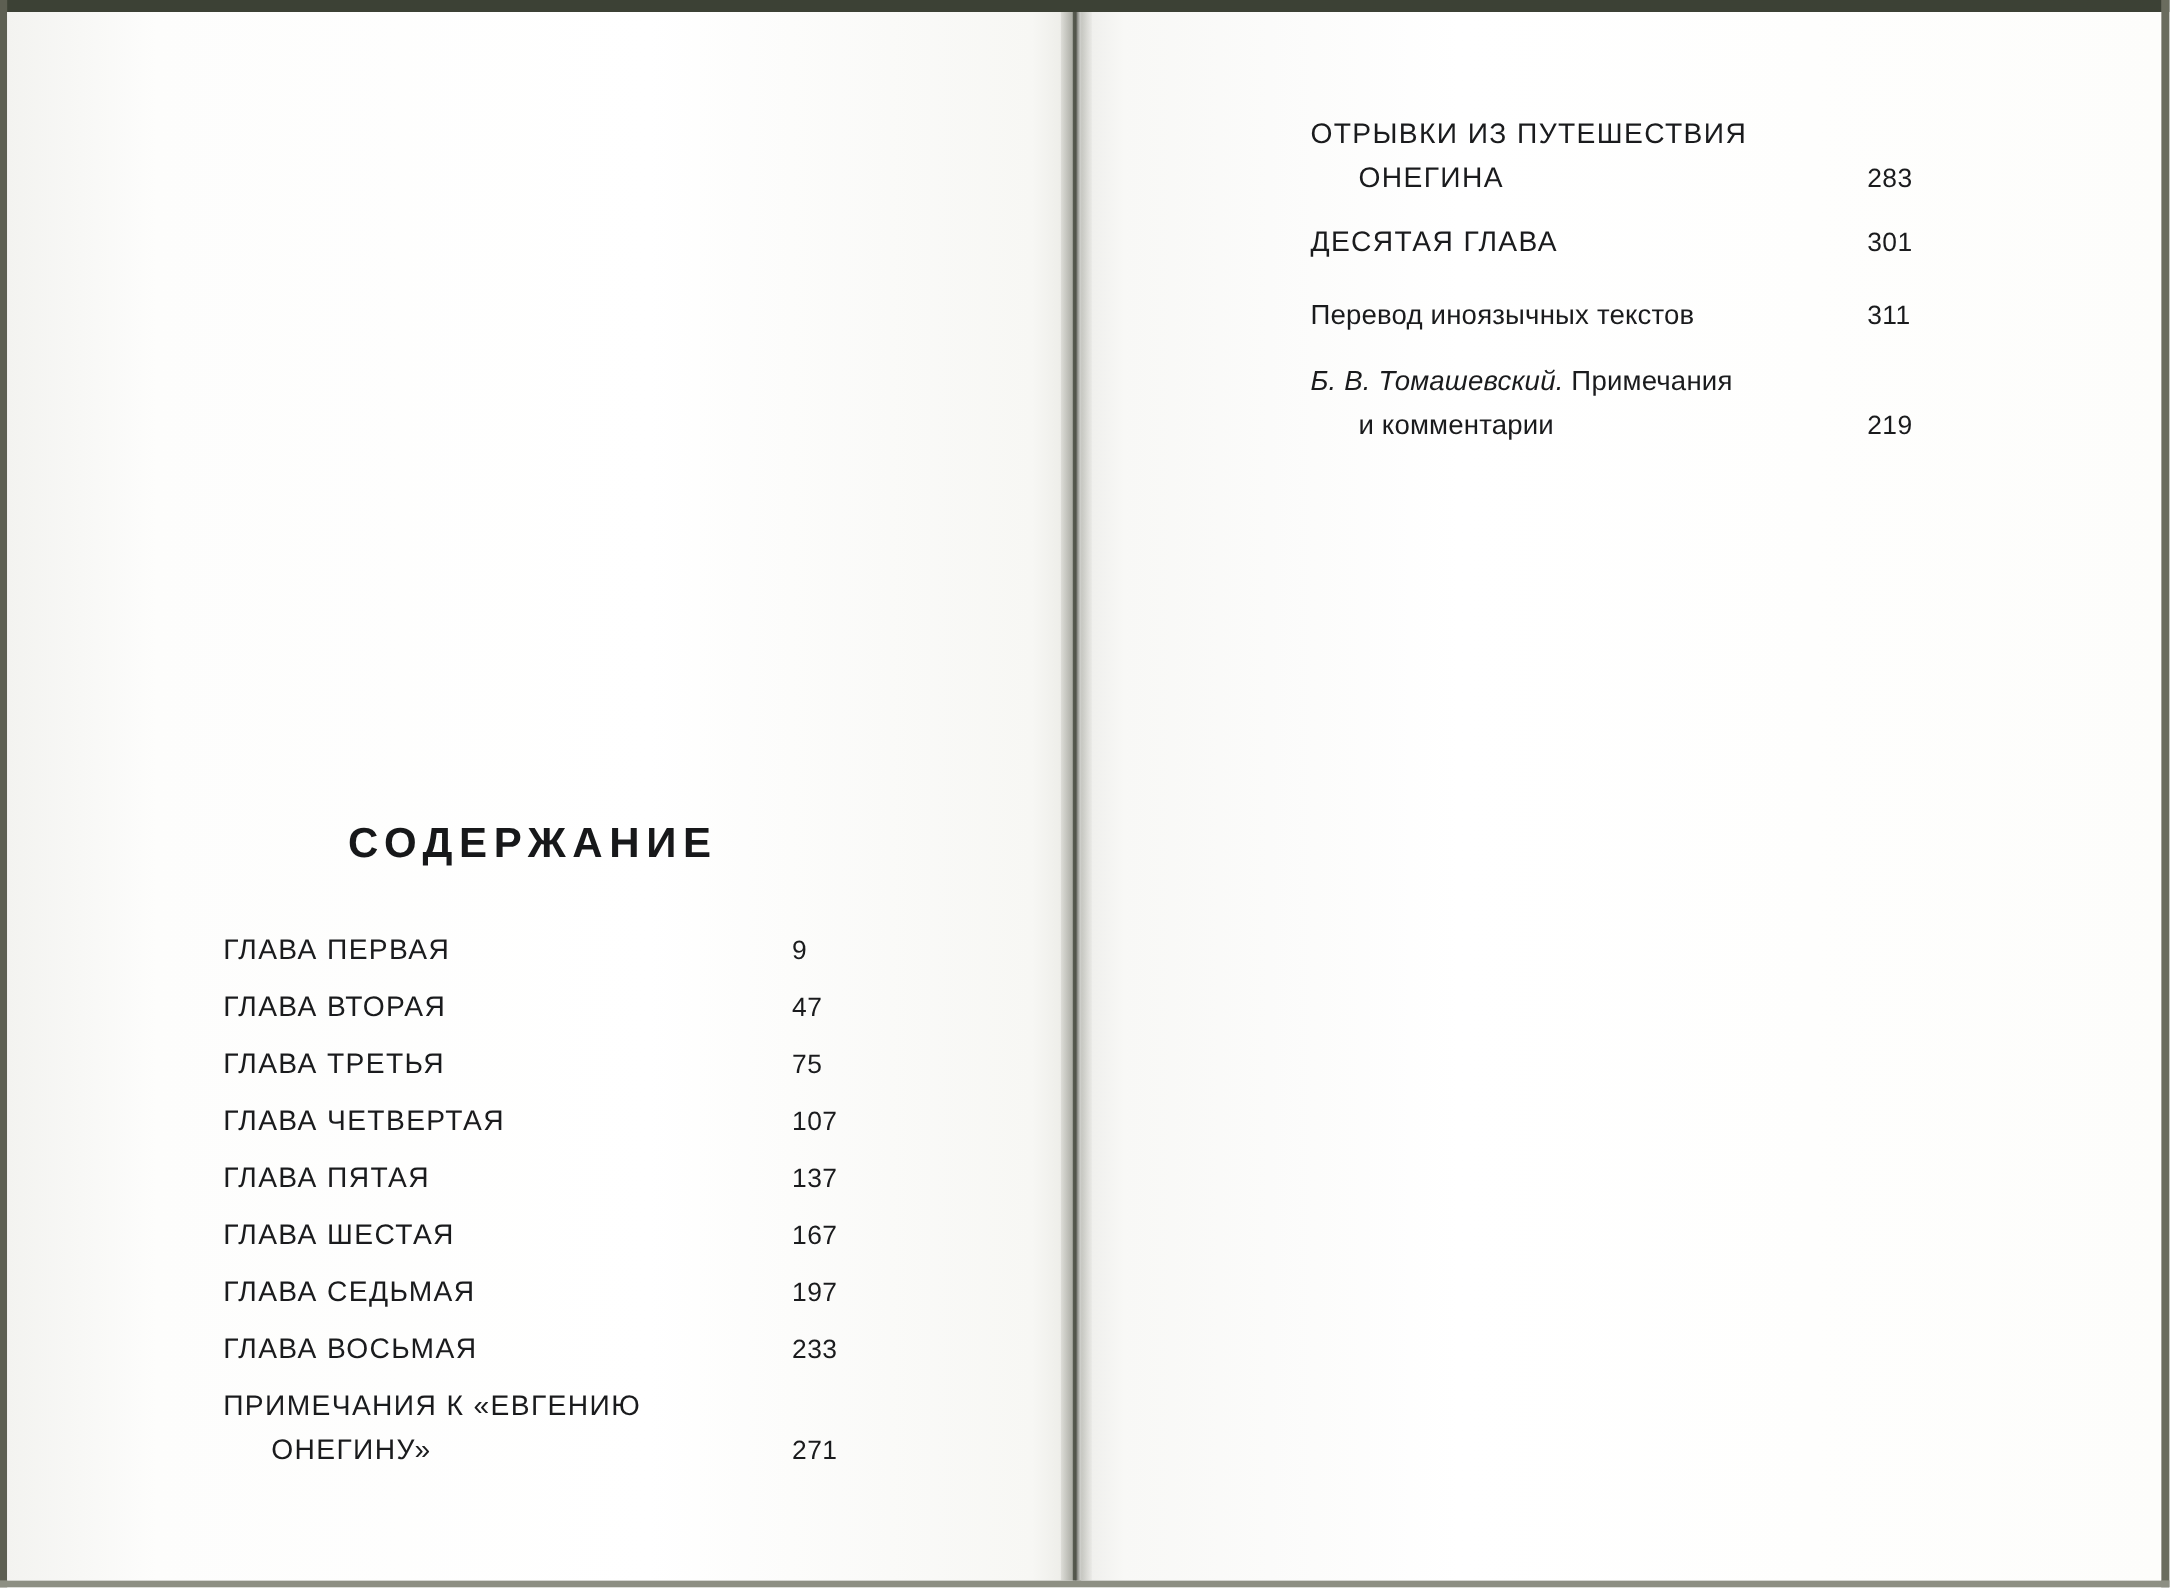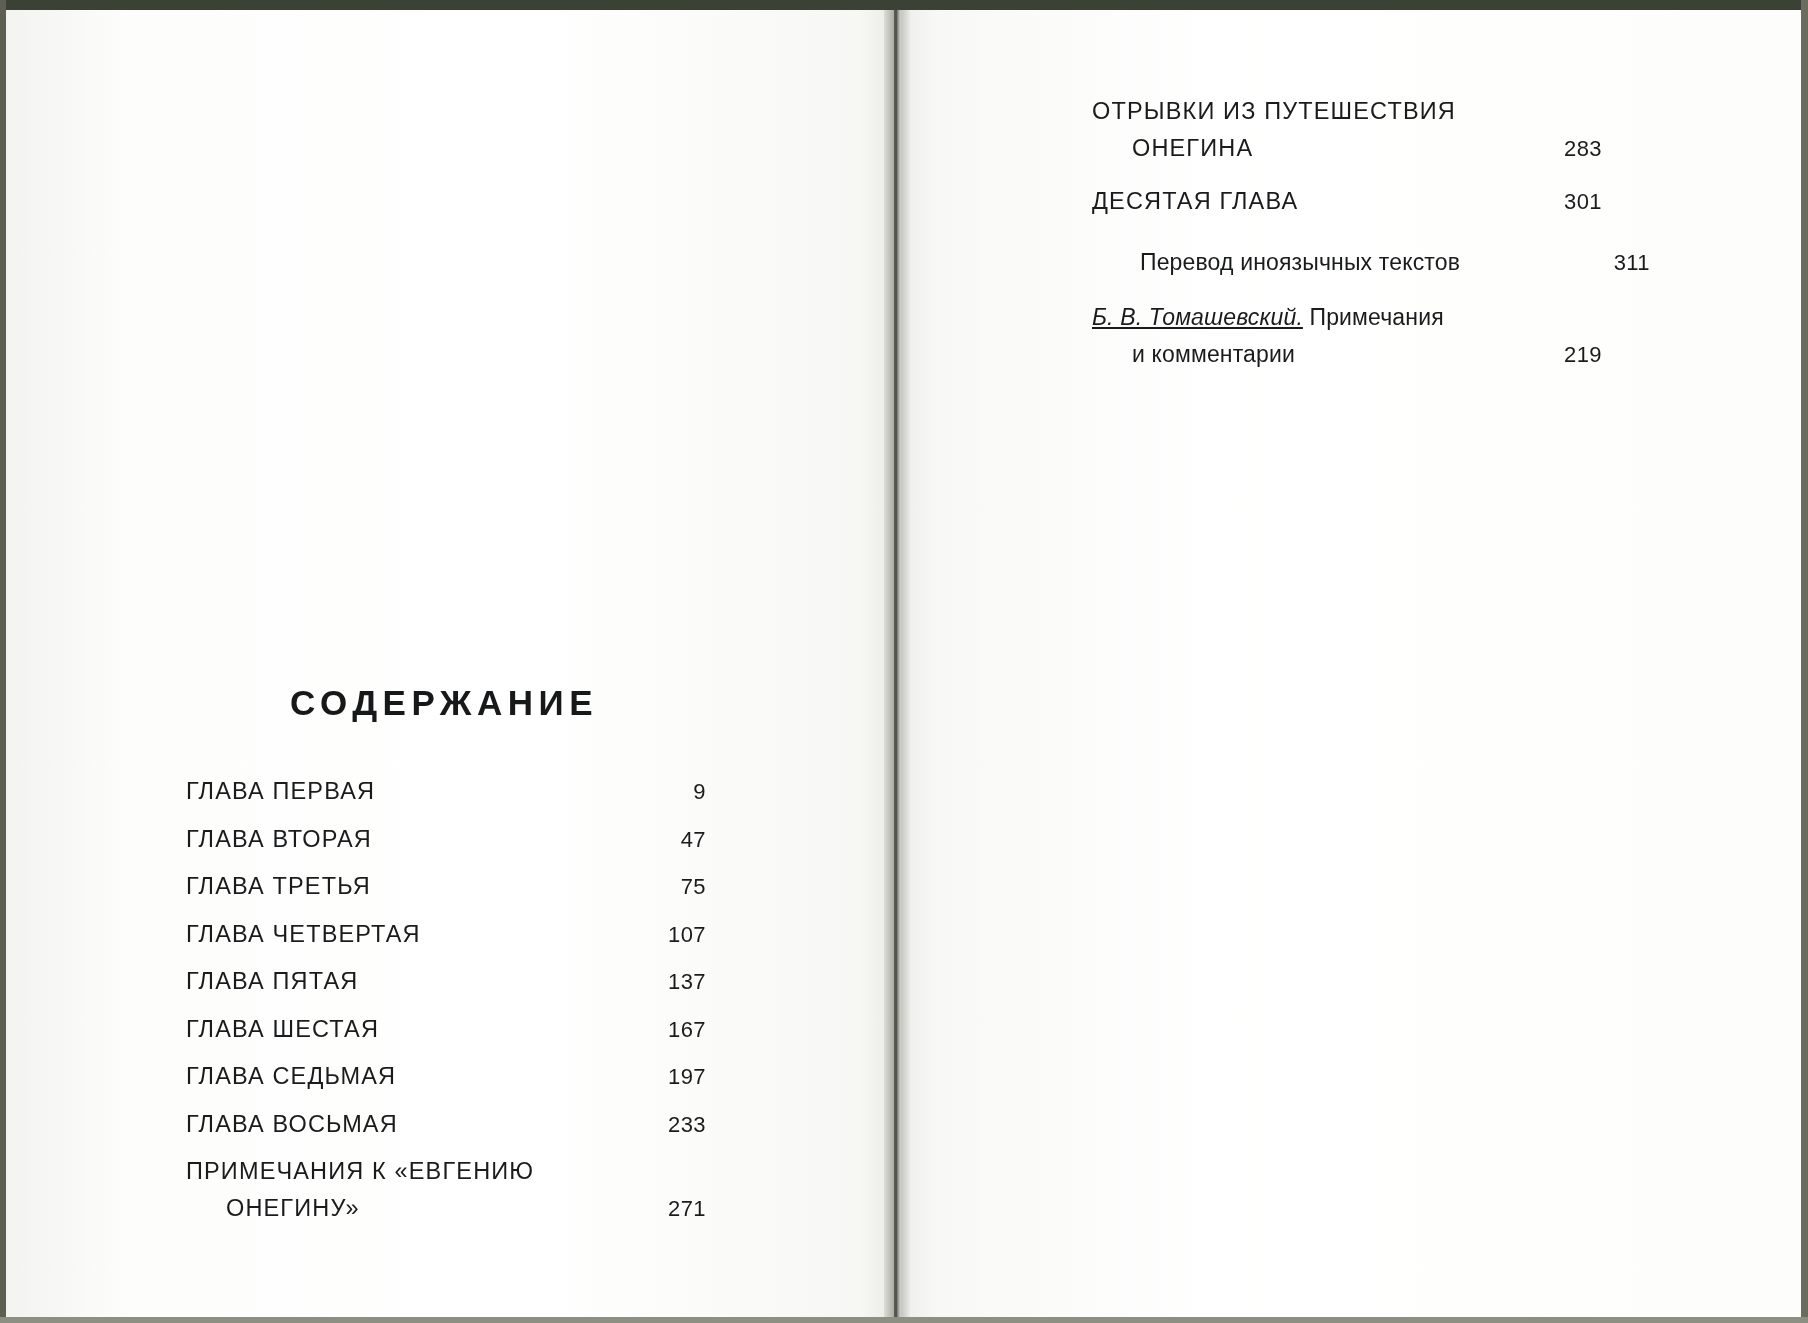--- a/index.html
+++ b/index.html
@@ -147,21 +147,20 @@
     height: 3.5px;
     background-image: radial-gradient(circle, #2a2b2d 1.6px, rgba(0,0,0,0) 1.9px);
     background-size: 19px 3.5px;
     background-repeat: repeat-x;
   }
 
   .toc-page {
     font-size: 22px;
     letter-spacing: 0.4px;
     color: #1a1b1d;
-    text-align: right;
     min-width: 46px;
     white-space: nowrap;
   }
 
   
   .toc-entry-two {
     margin-bottom: 20.5px;
   }
   .toc-entry-two .line1 {
     font-size: 23.5px;
@@ -180,30 +179,28 @@
 
   
   .toc-row.lower .toc-label,
   .toc-entry-two.lower .line1,
   .toc-entry-two.lower .line2row .toc-label {
     letter-spacing: 0.15px;
     font-size: 23px;
   }
   .italic-name {
     font-style: italic;
-    text-decoration: underline;
   }
 
   .toc-list-right .toc-row,
   .toc-list-right .toc-entry-two {
     margin-bottom: 26px;
   }
   .toc-list-right .toc-row.gap-top {
     margin-top: 34px;
-    margin-left: 48px;
   }
   .toc-list-right .toc-entry-two.gap-top {
     margin-top: 28px;
   }
 </style>
 </head>
 <body>
 
 <div class="spread">
 

